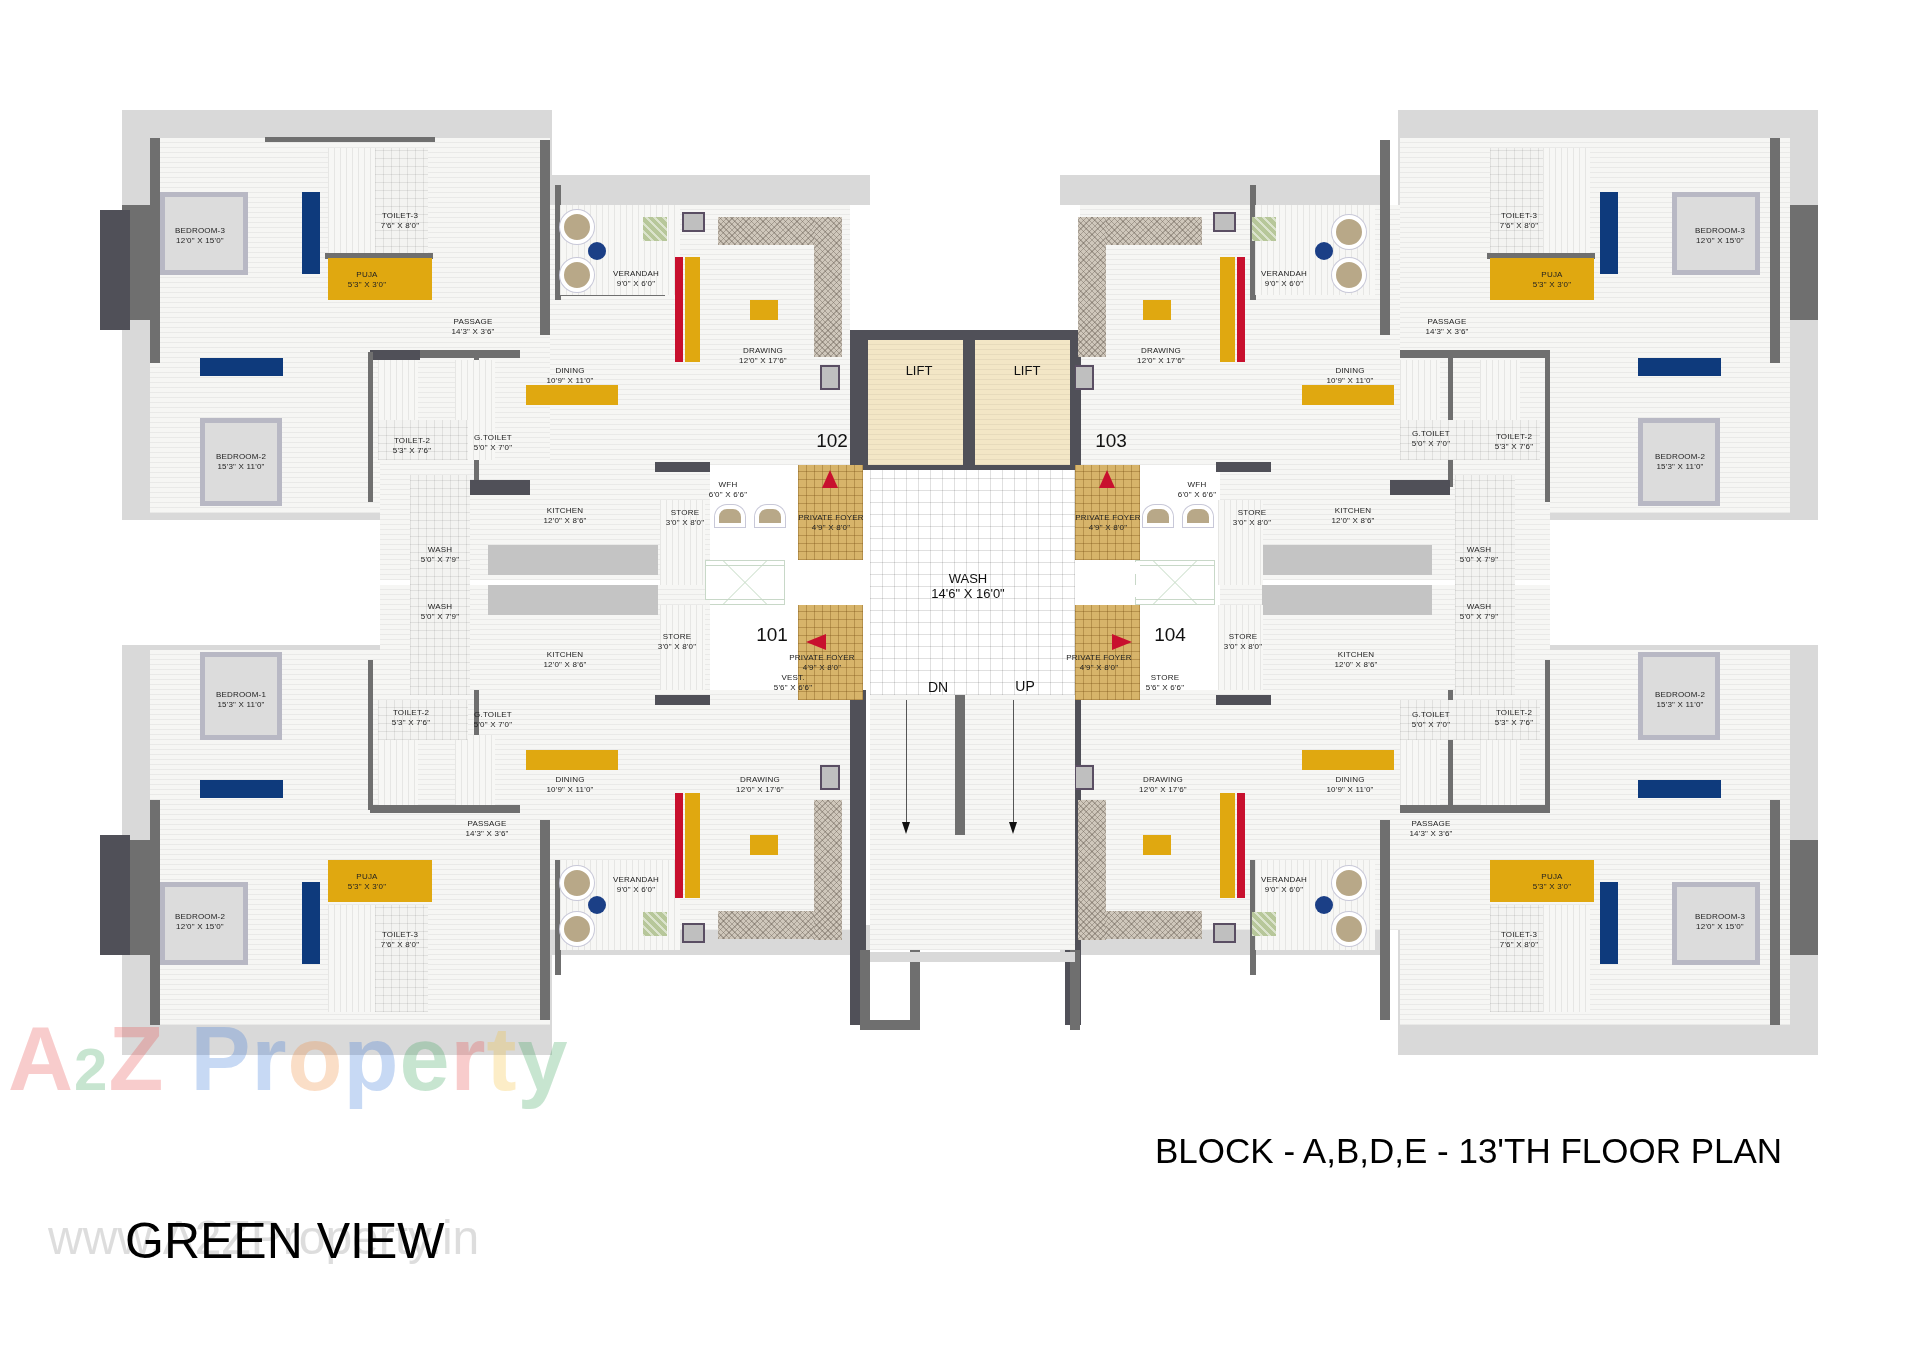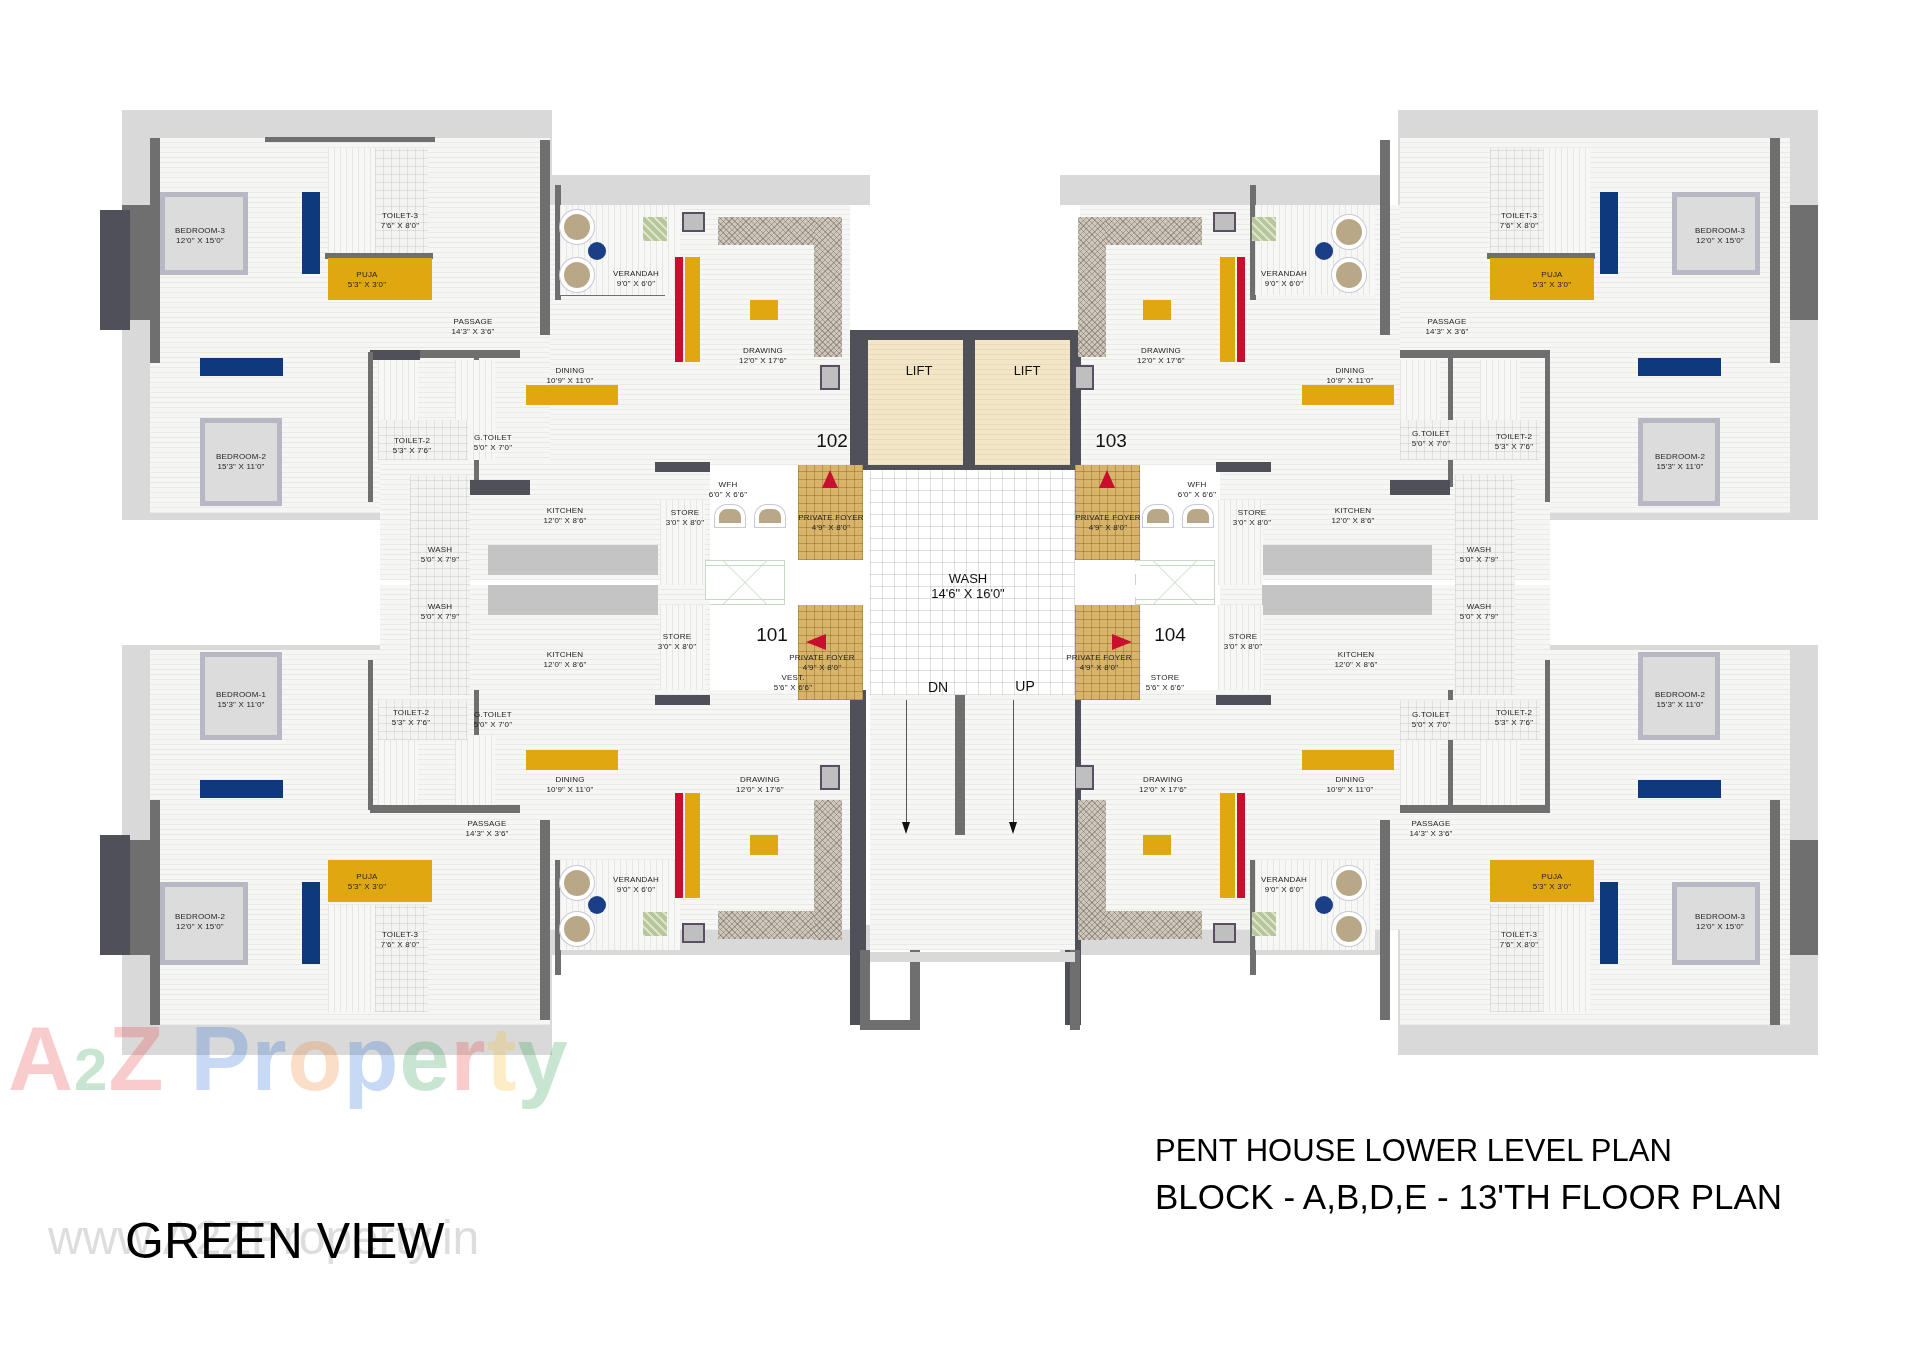--- a/index.html
+++ b/index.html
@@ -540,15 +540,14 @@
     </div>
 </div>
 
 <div class="wm1">
   <span style="color:#e94b4b">A</span><span style="color:#3aa35b;font-size:60px">2</span><span style="color:#e94b4b">Z</span><span> </span><span style="color:#3a78d8">P</span><span style="color:#3a78d8">r</span><span style="color:#f08a3a">o</span><span style="color:#3a78d8">p</span><span style="color:#3aa35b">e</span><span style="color:#e94b4b">r</span><span style="color:#f5c23a">t</span><span style="color:#3aa35b">y</span>
 </div>
 <div class="wm2">www.A2ZProperty.in</div>
 
 <div class="proj">GREEN VIEW</div>
 <div class="title-block">
-  <div style="font-size:31px;">PENT HOUSE LOWER LEVEL PLAN</div>
   <div style="font-size:35px;">BLOCK - A,B,D,E - 13'TH FLOOR PLAN</div>
 </div>
 
 </body></html>

